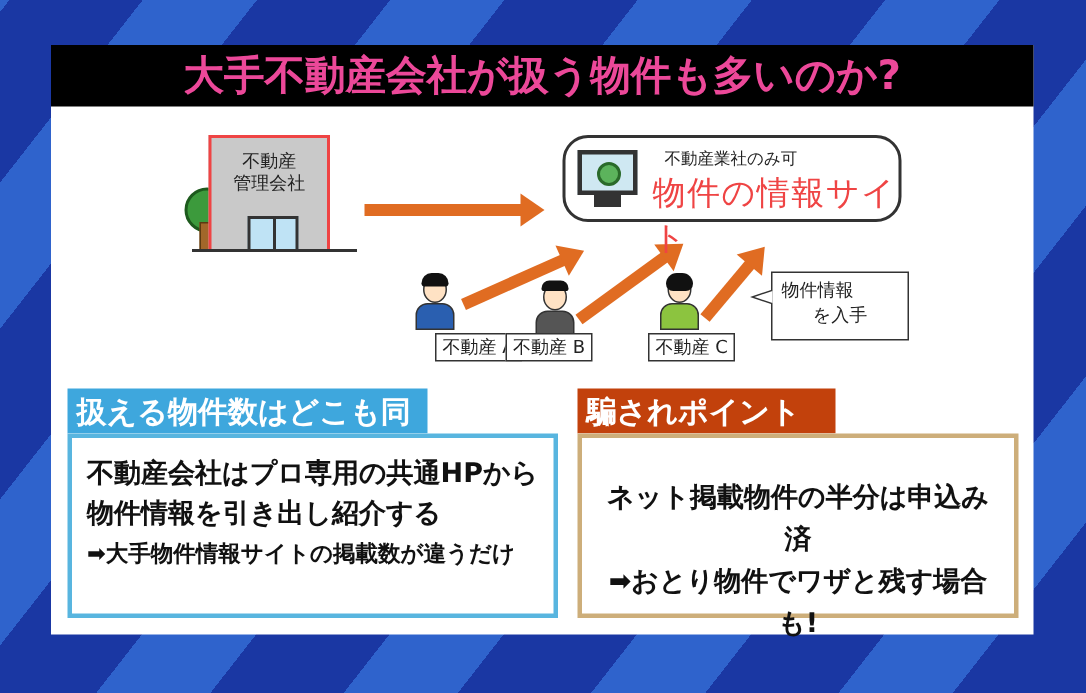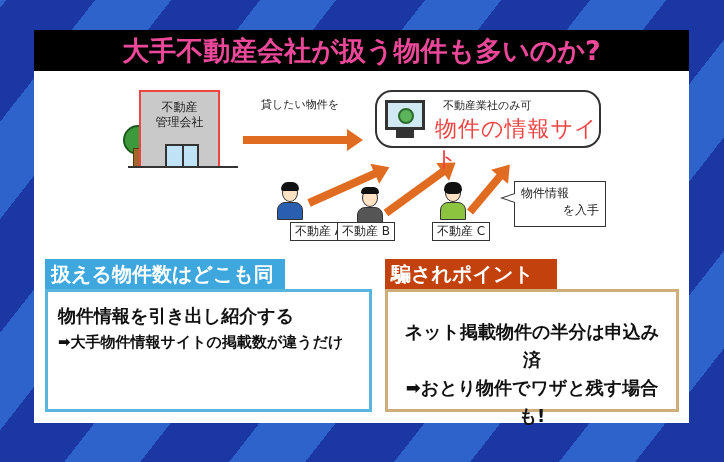--- a/index.html
+++ b/index.html
@@ -77,21 +77,21 @@
   .tag {
     position:absolute; height:19px; border:1.5px solid #333; background:#fff;
     font-size:12px; line-height:16px; padding:0 4px; color:#222; white-space:nowrap;
   }
 
   .bubble {
     position:absolute; left:514px; top:181px; width:92px; height:46px;
     border:1.5px solid #333; background:#fff; font-size:12px; line-height:17px;
     padding:3px 6px; color:#222;
   }
-  .bubble-line2 { text-align:right; }
+  .bubble-line2 { text-align:center; }
   .bubble-tail { position:absolute; left:500px; top:193px; width:0; height:0;
     border-right:15px solid #333; border-top:5px solid transparent; border-bottom:5px solid transparent; }
   .bubble-tail-in { position:absolute; left:503px; top:194px; width:0; height:0;
     border-right:12px solid #fff; border-top:4px solid transparent; border-bottom:4px solid transparent; }
 
   
   .card-tab {
     position:absolute; height:30px; color:#fff; font-weight:bold; font-size:20px; line-height:30px;
     padding: 0 6px;
   }
@@ -116,21 +116,20 @@
 <div class="building">
   <div class="building-label">
     <div>不動産</div>
     <div>管理会社</div>
   </div>
   <div class="door"></div>
 </div>
 <div class="ground"></div>
 
 <div class="reg-label">
-  <div>貸したい物件を</div>
 </div>
 
 <div class="arrow" style="left:243px; top:136px; width:106px;"></div>
 <div class="arrow" style="left:309px; top:199px; width:74px; transform:rotate(-24deg);"></div>
 <div class="arrow" style="left:386px; top:209px; width:72px; transform:rotate(-36deg);"></div>
 <div class="arrow" style="left:470px; top:208px; width:48px; transform:rotate(-50deg);"></div>
 
 <div class="site-box">
   <div class="monitor">
     <div class="monitor-dot"></div>
@@ -163,20 +162,21 @@
 
 <div class="bubble-tail"></div>
 <div class="bubble">
   <div>物件情報</div>
   <div class="bubble-line2">を入手</div>
 </div>
 <div class="bubble-tail-in"></div>
 
 <div class="card-tab card1-tab">扱える物件数はどこも同じ</div>
 <div class="card-body card1-body">
+  <div>不動産会社はプロ専用の共通HPから</div>
   <div>物件情報を引き出し紹介する</div>
   <div style="font-size:15px;">➡大手物件情報サイトの掲載数が違うだけ</div>
 </div>
 
 <div class="card-tab card2-tab">騙されポイント</div>
 <div class="card-body card2-body">
   <div>ネット掲載物件の半分は申込み済</div>
   <div>➡おとり物件でワザと残す場合も!</div>
 </div>
 

